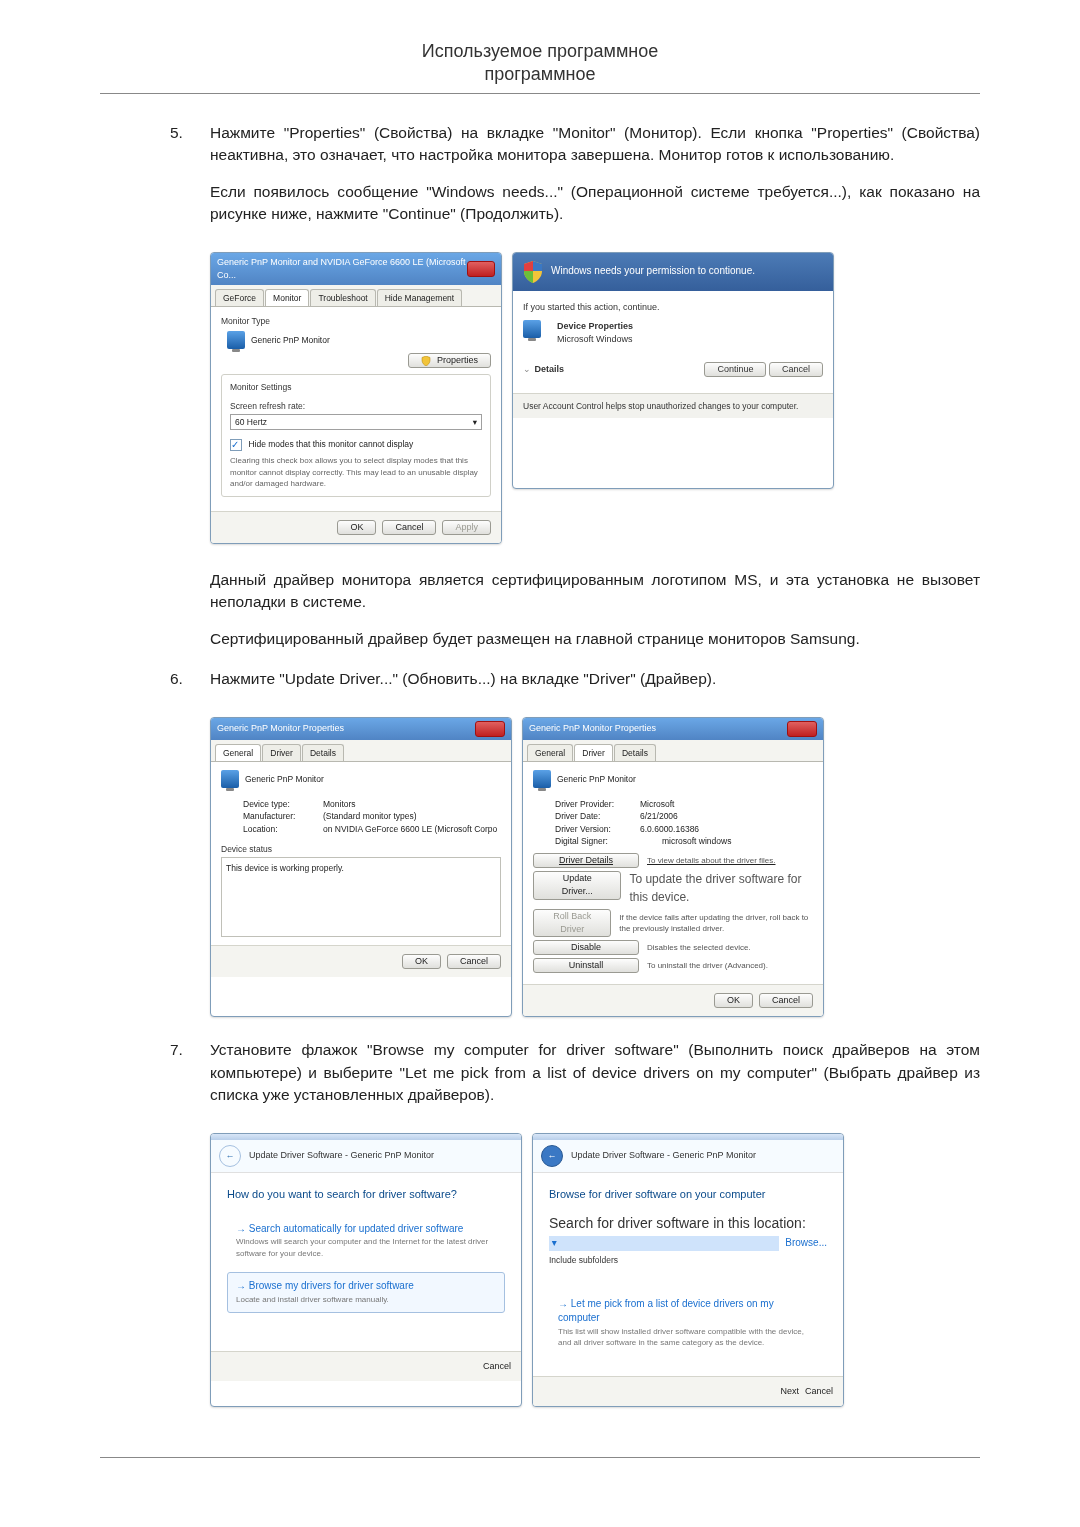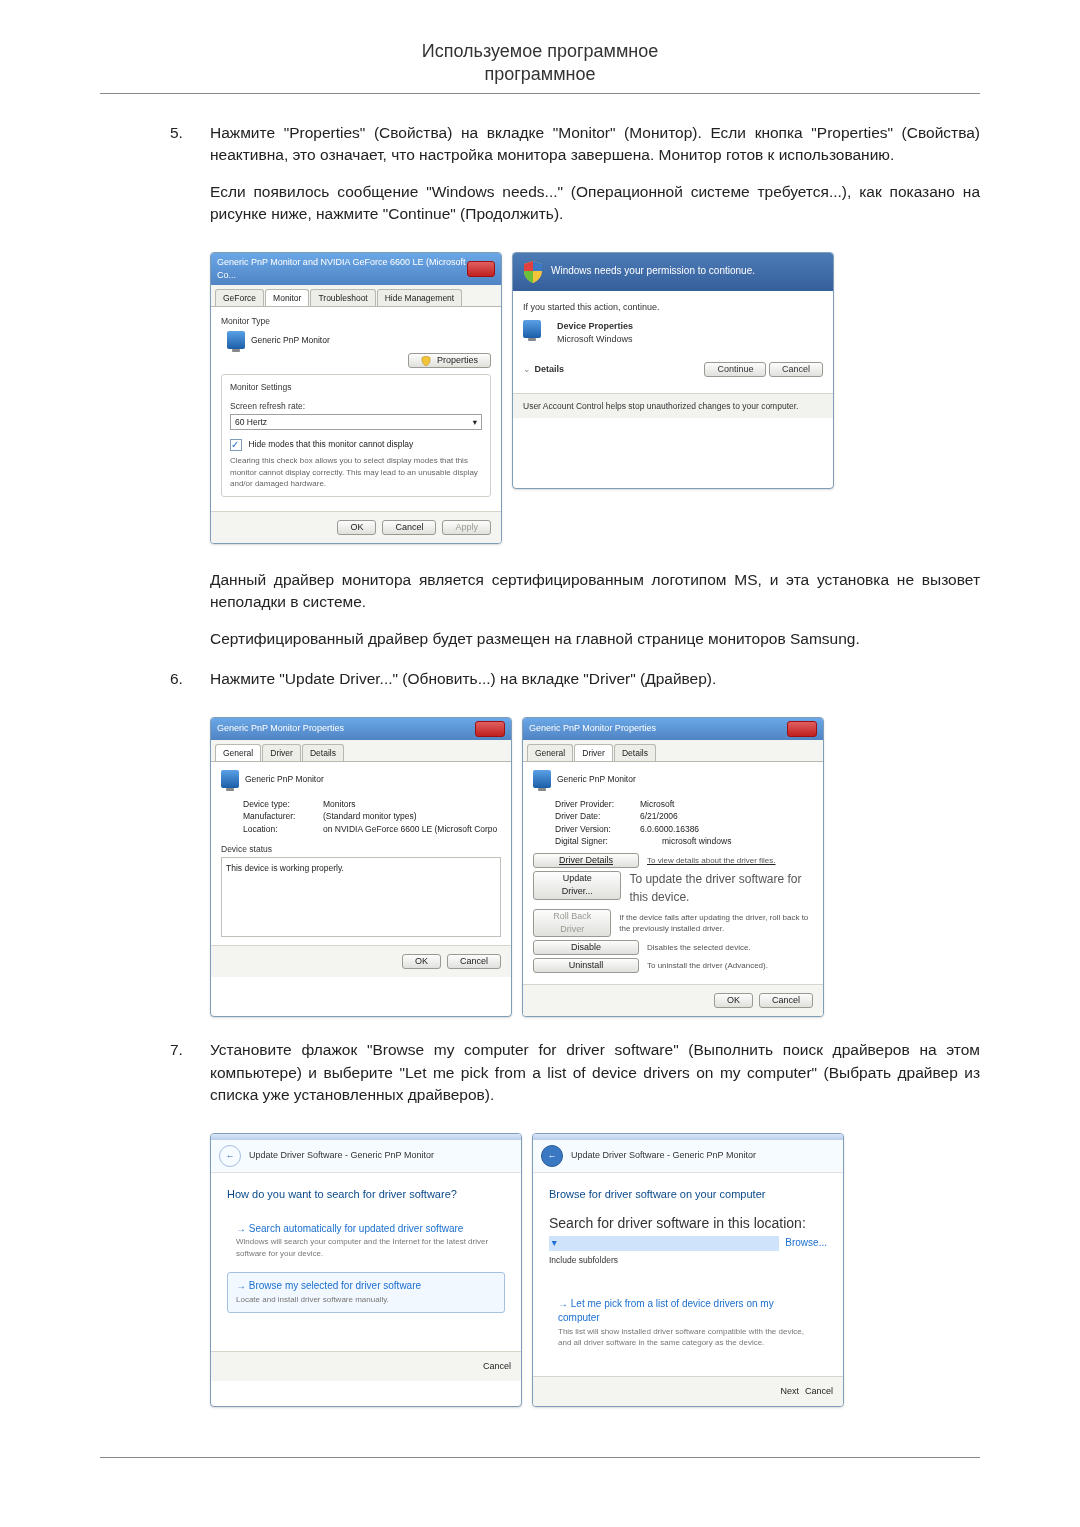--- a/index.html
+++ b/index.html
@@ -432,21 +432,21 @@
           <span class="arrow">←</span>
           <span style="color:#333;">Update Driver Software - Generic PnP Monitor</span>
         </div>
         <div class="body">
           <div style="color:#0a4a8a;font-size:11px;margin-bottom:12px;">How do you want to search for driver software?</div>
           <div class="opt">
             <div class="t">→ <span>Search automatically for updated driver software</span></div>
             <div class="s">Windows will search your computer and the Internet for the latest driver software for your device.</div>
           </div>
           <div class="opt hover">
-            <div class="t">→ <span>Browse my selected for driver software</span></div>
+            <div class="t">→ <span>Browse my drivers for driver software</span></div>
             <div class="s">Locate and install driver software manually.</div>
           </div>
         </div>
         <div class="foot">
           <span class="btn">Cancel</span>
         </div>
       </div>
 
       <div class="wizard">
         <div class="titlebar">

